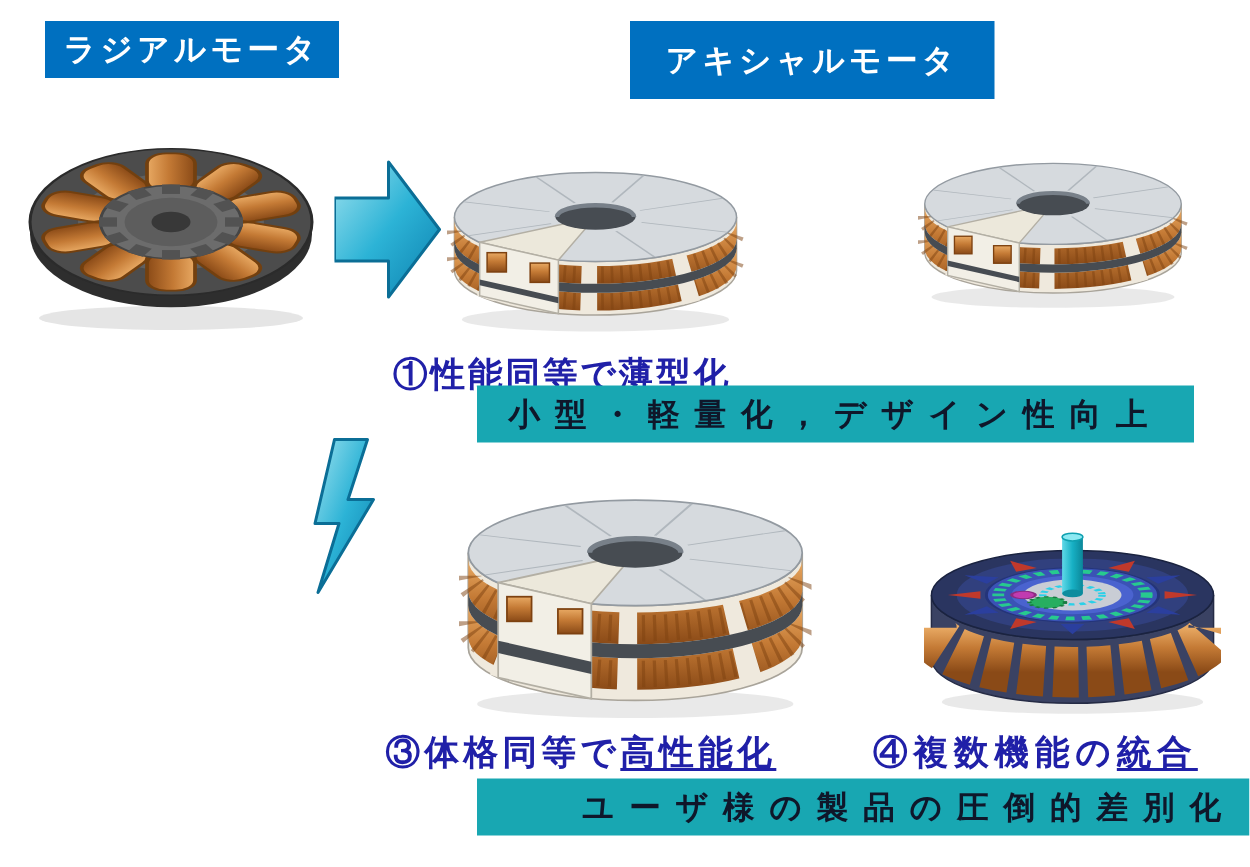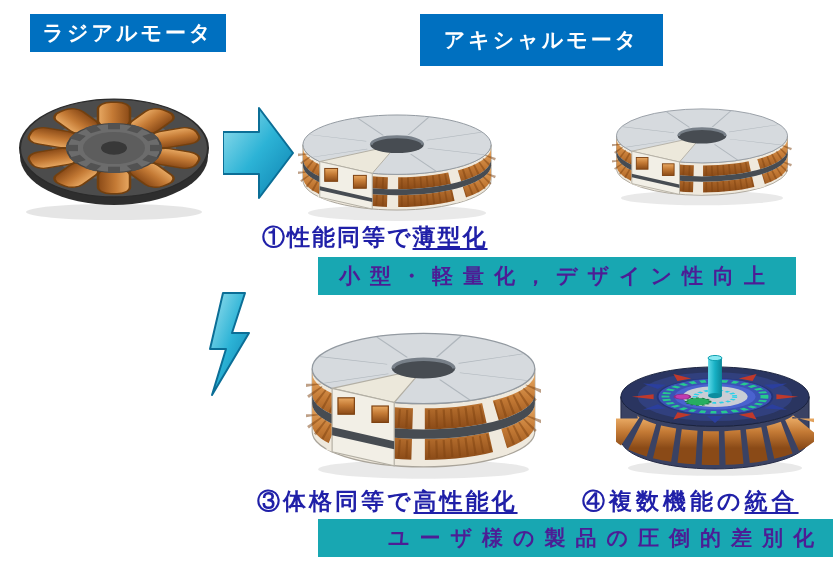--- a/index.html
+++ b/index.html
@@ -8,32 +8,32 @@
     font-family:Liberation Sans, sans-serif; overflow:hidden;text-align:center;
   }
   .hdr {
     position:absolute; background:#0070c0; color:#ffffff; font-weight:bold;
     font-size:21px; letter-spacing:3px; display:flex; align-items:center;
     justify-content:center; white-space:nowrap;
   }
   #hdr-radial { left:30px; top:14px; width:196px; height:38px; }
   #hdr-axial  { left:420px; top:14px; width:243px; height:52px; }
   .banner {
-    position:absolute; background:#18a7b2; color:#4c1d95; font-weight:bold;
+    position:absolute; background:#18a7b2; color:#0f172a; font-weight:bold;
     font-size:21px; letter-spacing:10px; display:flex; align-items:center;
     justify-content:center; white-space:nowrap;
   }
   #banner-upper { left:318px; top:257px; width:478px; height:38px; }
   #banner-lower { left:318px; top:519px; width:576px; height:38px; }
   .caption {
     position:absolute; color:#2020a8; font-weight:bold; font-size:23px;
     white-space:nowrap; letter-spacing:2px;
   }
   .caption .u { text-decoration:underline; text-decoration-thickness:2px; text-underline-offset:3px; }
-  #cap-thin  { left:262px; top:222px; }
+  #cap-thin  { left:262px; top:234px; }
   #cap-small { left:578px; top:222px; letter-spacing:1px; }
   #cap-high  { left:257px; top:486px; letter-spacing:3px; }
   #cap-multi { left:582px; top:486px; letter-spacing:4px; }
   .img { position:absolute; }
   #radial-motor { left:8px;   top:84px;  width:212px; height:140px; }
   #arrow1       { left:223px; top:106px; width:72px;  height:95px;  }
   #motor1       { left:298px; top:103px; width:198px; height:121px; }
   #motor2       { left:612px; top:98px;  width:180px; height:110px; }
   #arrow2       { left:197px; top:291px; width:62px;  height:106px; }
   #motor3       { left:306px; top:324px; width:235px; height:157px; }

